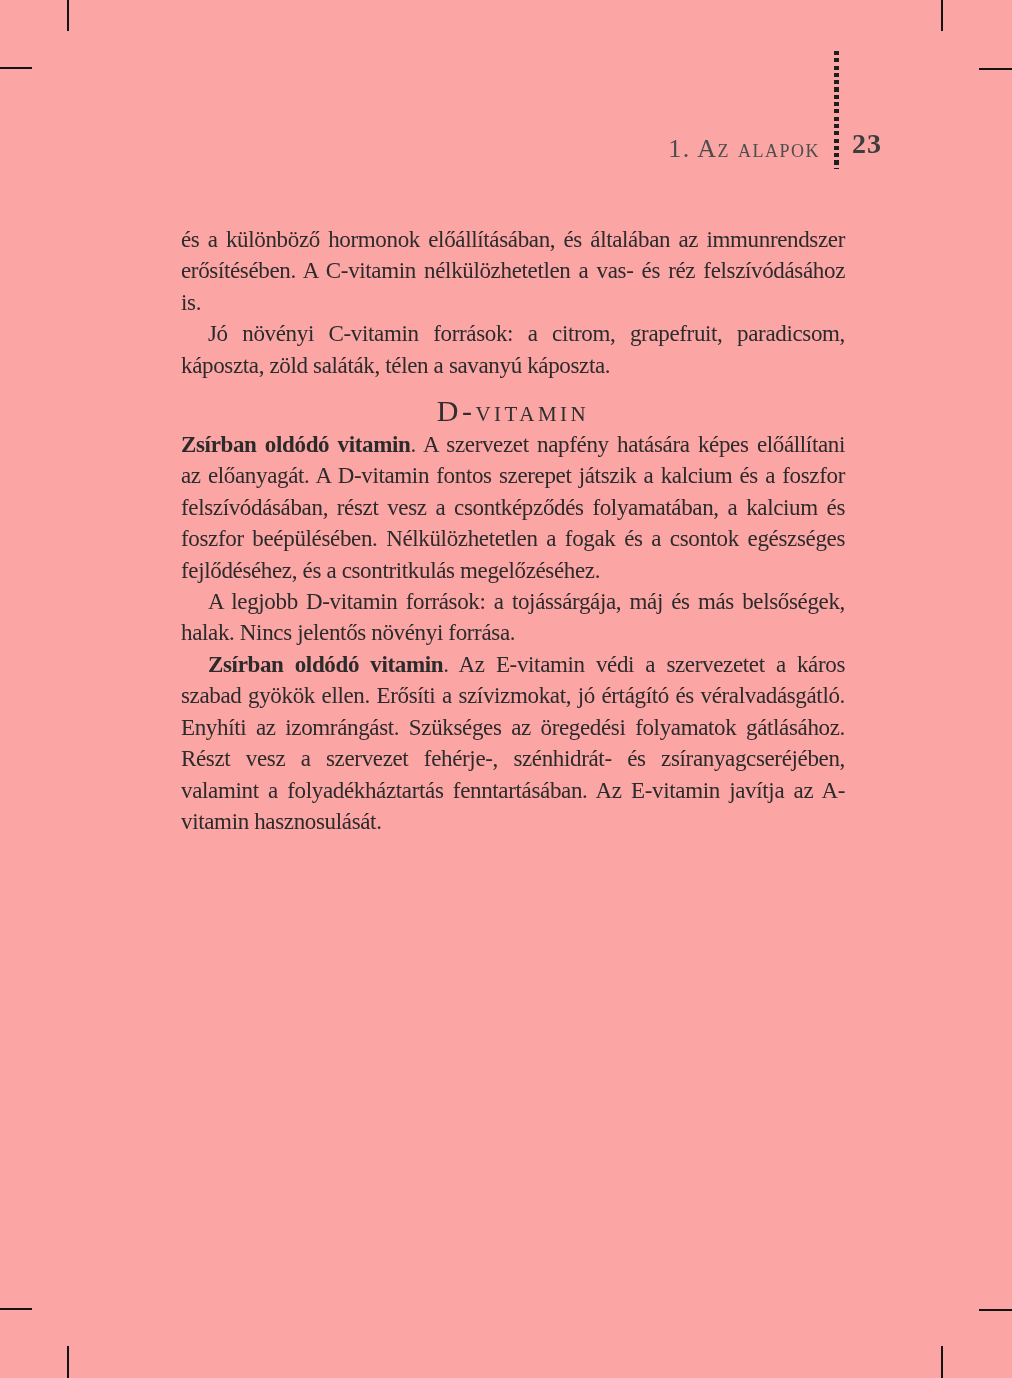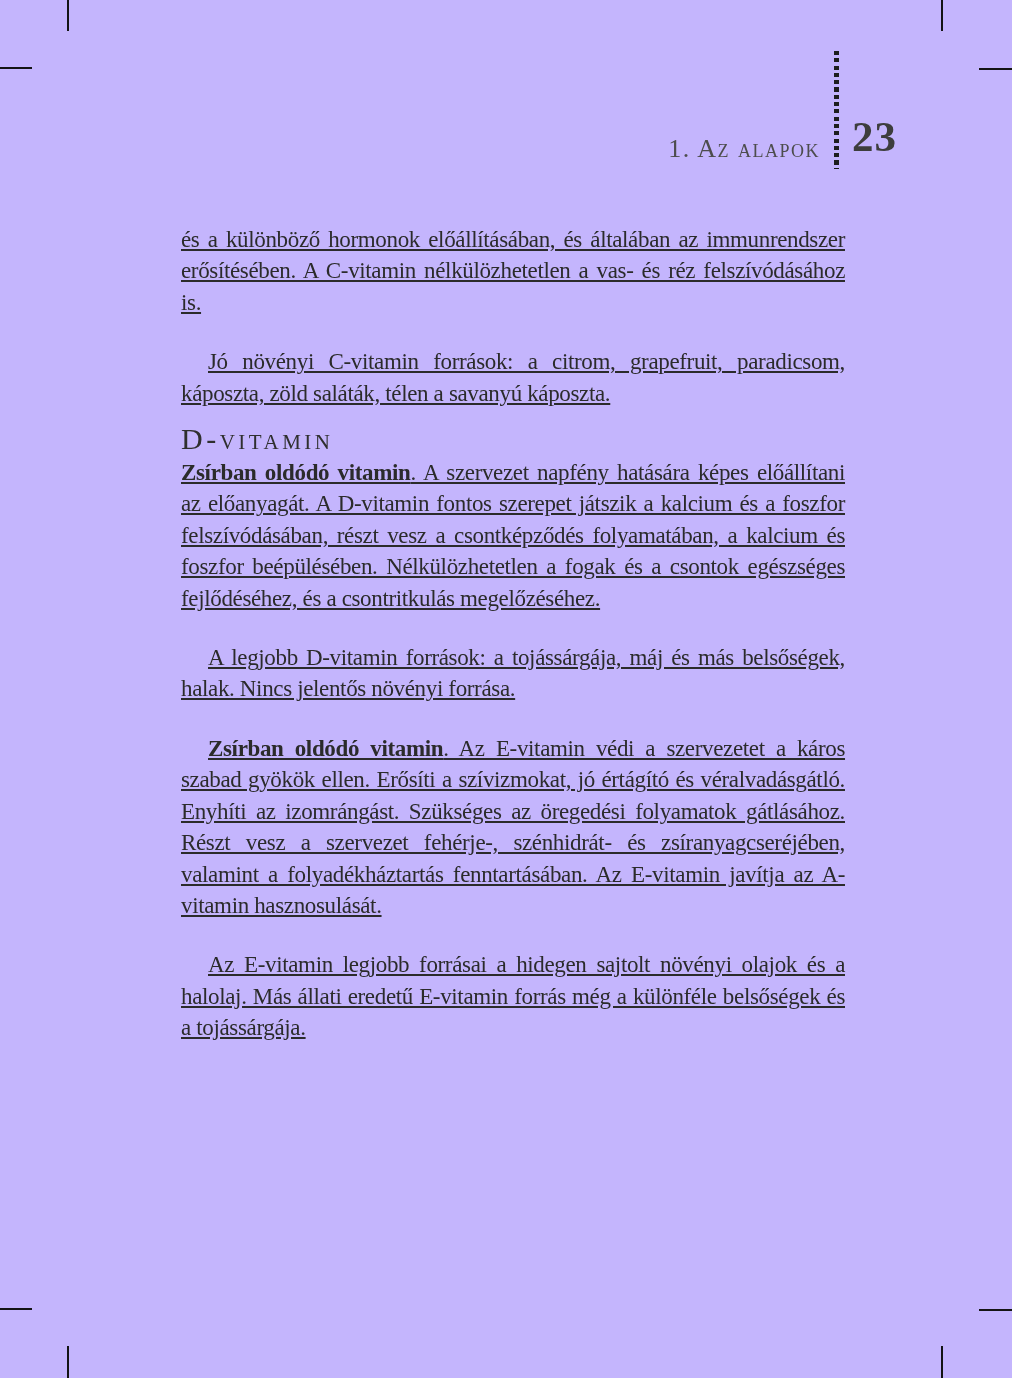--- a/index.html
+++ b/index.html
@@ -1,20 +1,20 @@
 <!DOCTYPE html>
 <html lang="hu"><head>
 <meta charset="utf-8">
 <style>
   html, body { margin: 0; padding: 0; background: #ffffff; }
   .page {
     position: relative;
     width: 1012px;
     height: 1378px;
-    background: #c4b5fd;
+    background: #fca5a5;
     overflow: hidden;
     font-family: "Liberation Serif", serif;
   }
   
   .crop { position: absolute; background: #141414; }
   .crop.tl-v { left: 67px;  top: 0;       width: 2px;  height: 31px; }
   .crop.tl-h { left: 0;     top: 67px;    width: 32px; height: 2px; }
   .crop.tr-v { left: 941px; top: 0;       width: 2px;  height: 31px; }
   .crop.tr-h { left: 979px; top: 68px;    width: 33px; height: 2px; }
   .crop.bl-h { left: 0;     top: 1308px;  width: 32px; height: 2px; }
@@ -40,48 +40,47 @@
     height: 118px;
     background: repeating-linear-gradient(
       to bottom,
       #1e1e1e 0px, #1e1e1e 4px,
       transparent 4px, transparent 7.3px
     );
   }
   .pagenum {
     position: absolute;
     left: 852px;
-    top: 112px;
-    font-size: 43px;
+    top: 128px;
+    font-size: 28px;
     font-weight: bold;
     color: #3d3d3d;
     letter-spacing: 1px;
   }
   
   .content {
     position: absolute;
     left: 181px;
     top: 224px;
     width: 664px;
   }
   .para {
     margin: 0;
     text-align: justify;
     font-size: 23px;
     line-height: 31.4px;
     letter-spacing: -0.35px;
     color: #2b2b2b;
     hyphens: manual;
-    text-decoration: underline;
   }
-  .para.indent { text-indent: 27px; margin-top: 28px; }
+  .para.indent { text-indent: 27px; }
   .para .bold { font-weight: bold; }
   .section-heading {
     margin: 14px 0 3px 0;
-    text-align: left;
+    text-align: center;
     font-variant: small-caps;
     font-size: 30px;
     line-height: 31px;
     letter-spacing: 3.5px;
     color: #2f2f2f;
   }
 </style>
 </head>
 <body>
 
@@ -100,16 +99,15 @@
   <div class="dotrule"></div>
   <span class="pagenum">23</span>
 
   <div class="content" id="content">
       <p class="para"><span>és a különböző hormonok előállításában, és általában az immun­rendszer erősítésében. A C-vitamin nélkülözhetetlen a vas- és réz felszívódásához is.</span></p>
       <p class="para indent"><span>Jó növényi C-vitamin források: a citrom, grapefruit, paradicsom, káposzta, zöld saláták, télen a savanyú káposzta.</span></p>
       <div class="section-heading">D-vitamin</div>
       <p class="para"><span class="bold">Zsírban oldódó vitamin</span><span>. A szervezet napfény hatására képes előál­lítani az előanyagát. A D-vitamin fontos szerepet játszik a kalcium és a foszfor felszívódásában, részt vesz a csontképződés folyamatában, a kalcium és foszfor beépülésében. Nélkülözhetetlen a fogak és a csontok egészséges fejlődéséhez, és a csontritkulás megelőzéséhez.</span></p>
       <p class="para indent"><span>A legjobb D-vitamin források: a tojássárgája, máj és más belső­ségek, halak. Nincs jelentős növényi forrása.</span></p>
       <p class="para indent"><span class="bold">Zsírban oldódó vitamin</span><span>. Az E-vitamin védi a szervezetet a káros szabad gyökök ellen. Erősíti a szívizmokat, jó értágító és véralvadás­gátló. Enyhíti az izomrángást. Szükséges az öregedési folyamatok gátlásához. Részt vesz a szervezet fehérje-, szénhidrát- és zsíra­nyagcseréjében, valamint a folyadékháztartás fenntartásában. Az E-vitamin javítja az A-vitamin hasznosulását.</span></p>
-      <p class="para indent"><span>Az E-vitamin legjobb forrásai a hidegen sajtolt növényi olajok és a halolaj. Más állati eredetű E-vitamin forrás még a különféle belsőségek és a tojássárgája.</span></p>
     </div>
 
 </div>
 
 </body></html>

